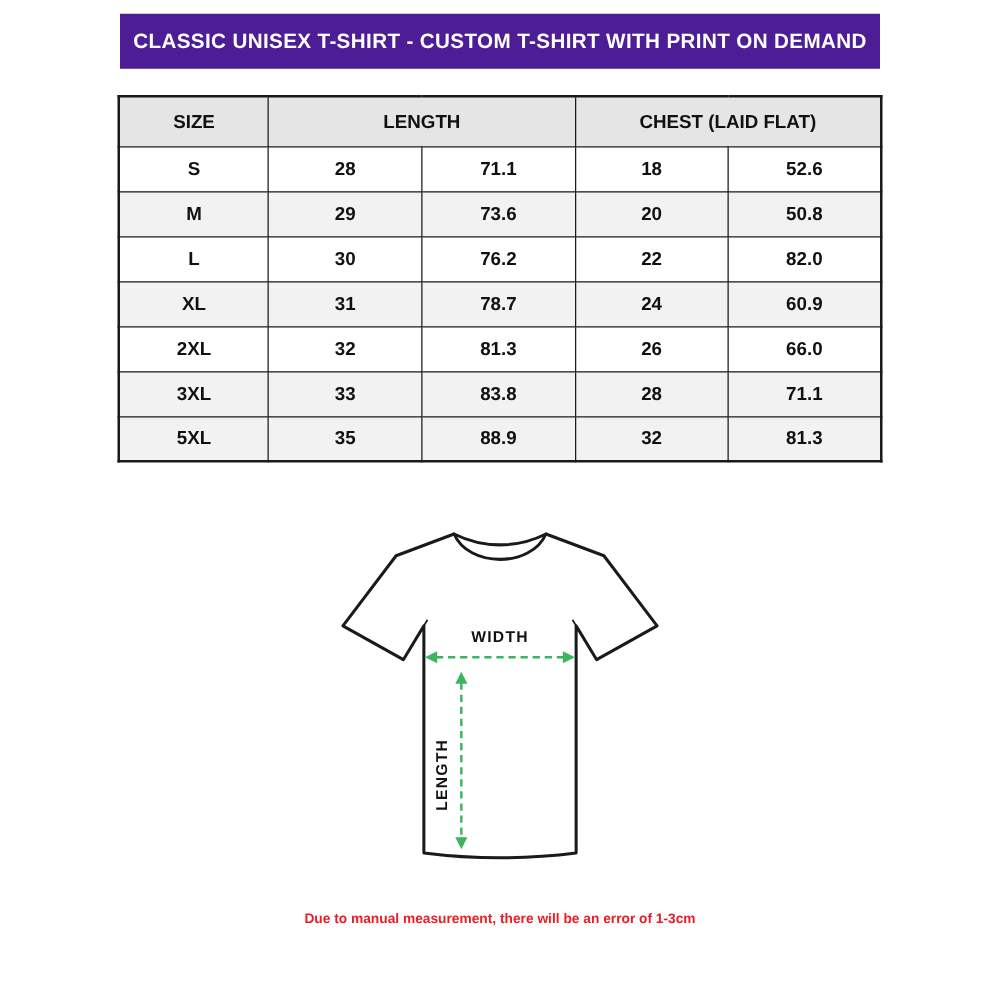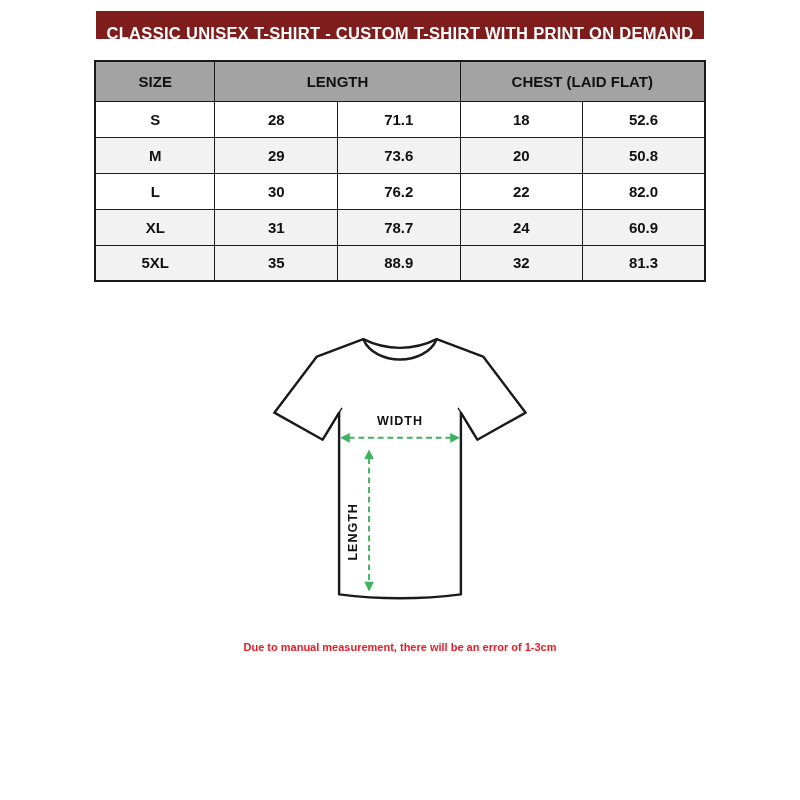--- a/index.html
+++ b/index.html
@@ -5,23 +5,23 @@
   * { box-sizing: border-box; margin: 0; padding: 0; }
   html, body {
     width: 800px; height: 800px;
     background: #ffffff;
     font-family: "Liberation Sans", "DejaVu Sans", sans-serif;
     overflow: hidden;
   }
   .page { width: 800px; height: 800px; position: relative; }
 
   .banner {
-    width: 608px; height: 28px;
+    width: 608px; height: 44px;
     margin: 11px auto 0 auto;
-    background: #7f1d1d;
+    background: #4c1d95;
     color: #ffffff;
     font-weight: bold;
     font-size: 16.5px;
     letter-spacing: 0.3px;
     text-align: center;
     line-height: 44px;
     text-transform: uppercase;
   }
 
   table.size-table {
@@ -32,21 +32,21 @@
     table-layout: fixed;
   }
   table.size-table th, table.size-table td {
     border: 1px solid #1a1a1a;
     text-align: center;
     vertical-align: middle;
     font-size: 15px;
     font-weight: bold;
     color: #111111;
   }
-  table.size-table th { height: 40px; background: #a3a3a3; font-size: 15px; }
+  table.size-table th { height: 40px; background: #e5e5e5; font-size: 15px; }
   table.size-table td { height: 36px; background: #ffffff; }
   table.size-table tr.alt td { background: #f2f2f2; }
   col.c-size { width: 120px; }
   col.c-val  { width: 122.5px; }
 
   .diagram {
     width: 290px;
     margin: 34px auto 0 auto;
   }
   .diagram svg { display: block; width: 290px; height: auto; }
@@ -103,20 +103,34 @@
         <td>22</td>
         <td>82.0</td>
       </tr>
       <tr class="alt">
         <td>XL</td>
         <td>31</td>
         <td>78.7</td>
         <td>24</td>
         <td>60.9</td>
       </tr>
+      <tr>
+        <td>2XL</td>
+        <td>32</td>
+        <td>81.3</td>
+        <td>26</td>
+        <td>66.0</td>
+      </tr>
+      <tr class="alt">
+        <td>3XL</td>
+        <td>33</td>
+        <td>83.8</td>
+        <td>28</td>
+        <td>71.1</td>
+      </tr>
       <tr class="alt">
         <td>5XL</td>
         <td>35</td>
         <td>88.9</td>
         <td>32</td>
         <td>81.3</td>
       </tr>
     </tbody>
   </table>
 

